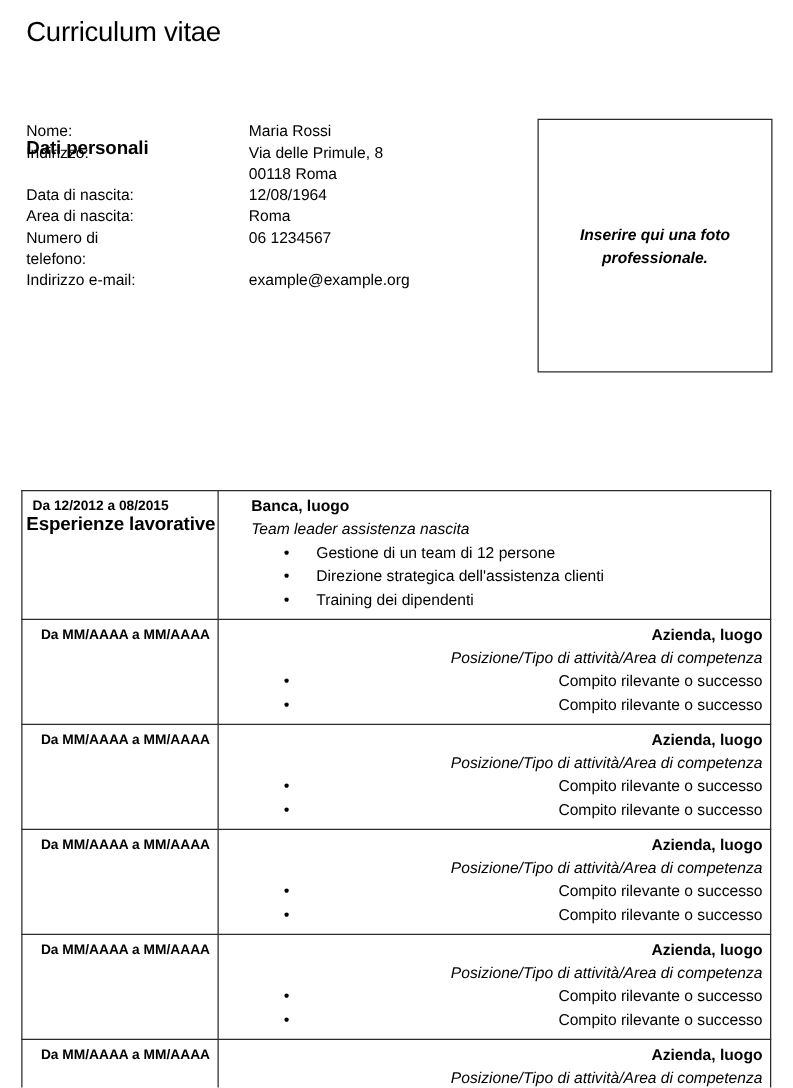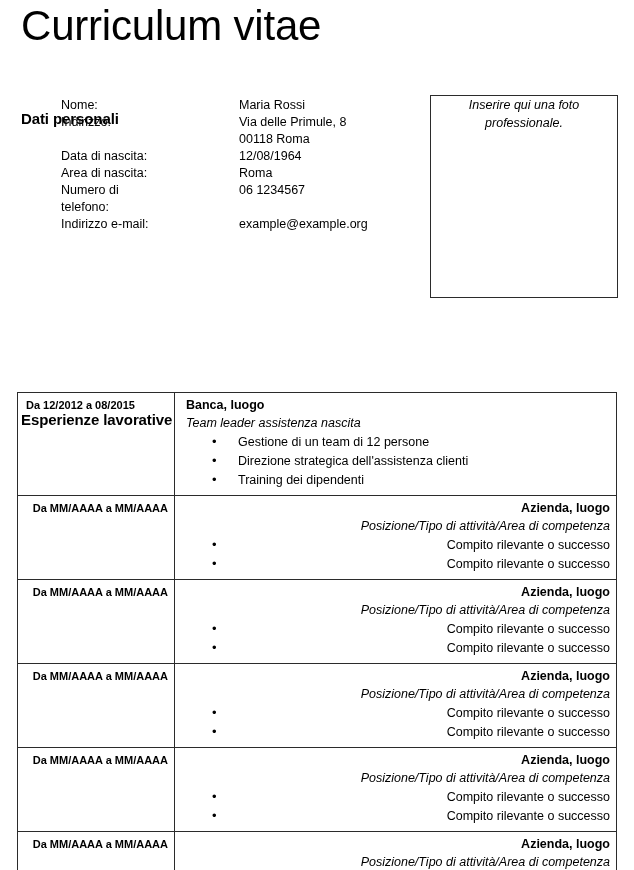--- a/index.html
+++ b/index.html
@@ -23,21 +23,21 @@
     width: 634px;
     height: 870px;
     padding: 0;
   }
 
   
   .cv-title {
     position: absolute;
     left: 21px;
     top: 6px;
-    font-size: 42px;
+    font-size: 22px;
     font-weight: 300;
     letter-spacing: -0.2px;
     line-height: 40px;
     white-space: nowrap;
   }
 
   
   .section-heading {
     font-size: 15px;
     font-weight: bold;
@@ -71,39 +71,40 @@
     display: flex;
     align-items: flex-start;
     font-size: 12.5px;
     line-height: 17px;
   }
 
   .pd-label {
     width: 132px;
     flex: 0 0 132px;
     white-space: pre-line;
-    margin-left: 40px;
   }
 
   .pd-value {
     flex: 1 1 auto;
     white-space: pre-line;
     margin-left: 46px;
   }
 
   
   .photo-box {
     position: absolute;
     left: 430px;
     top: 95px;
     width: 188px;
     height: 203px;
     border: 1.3px solid #2b2b2b;
     display: flex;
+    align-items: center;
     justify-content: center;
+    font-weight: bold;
   }
 
   .photo-text {
     font-size: 12.5px;
     font-style: italic;
     line-height: 18px;
     text-align: center;
     width: 150px;
     color: #000;
   }
@@ -128,21 +129,21 @@
     width: 157px;
     font-size: 11px;
     font-weight: bold;
     line-height: 17px;
     padding-left: 8px;
   }
 
   .exp-table td.detail-cell {
     font-size: 12.5px;
     line-height: 17px;
-    padding-left: 11px;
+    padding-left: 26px;
   }
 
   .company {
     font-weight: bold;
     line-height: 17px;
   }
 
   .role {
     font-style: italic;
     line-height: 18px;

